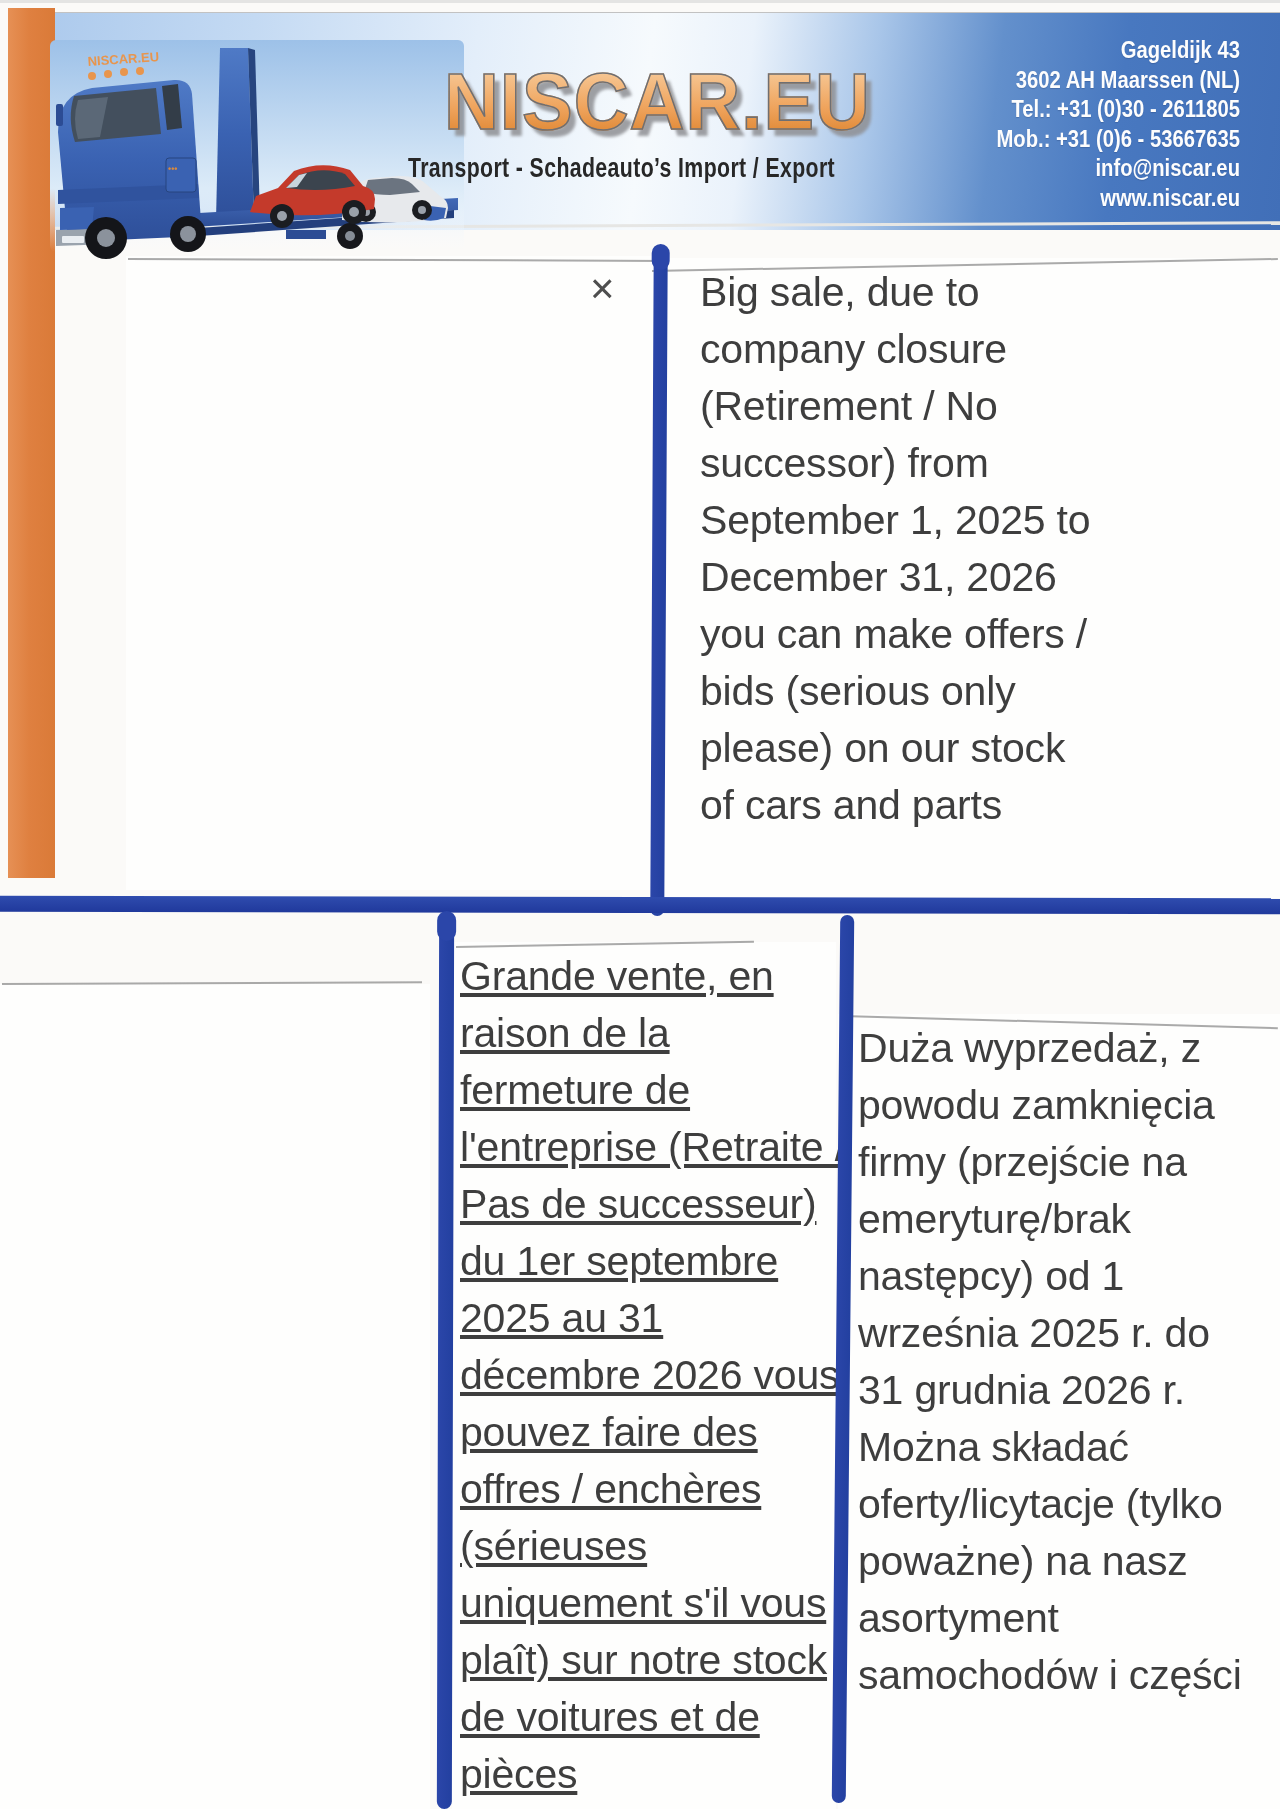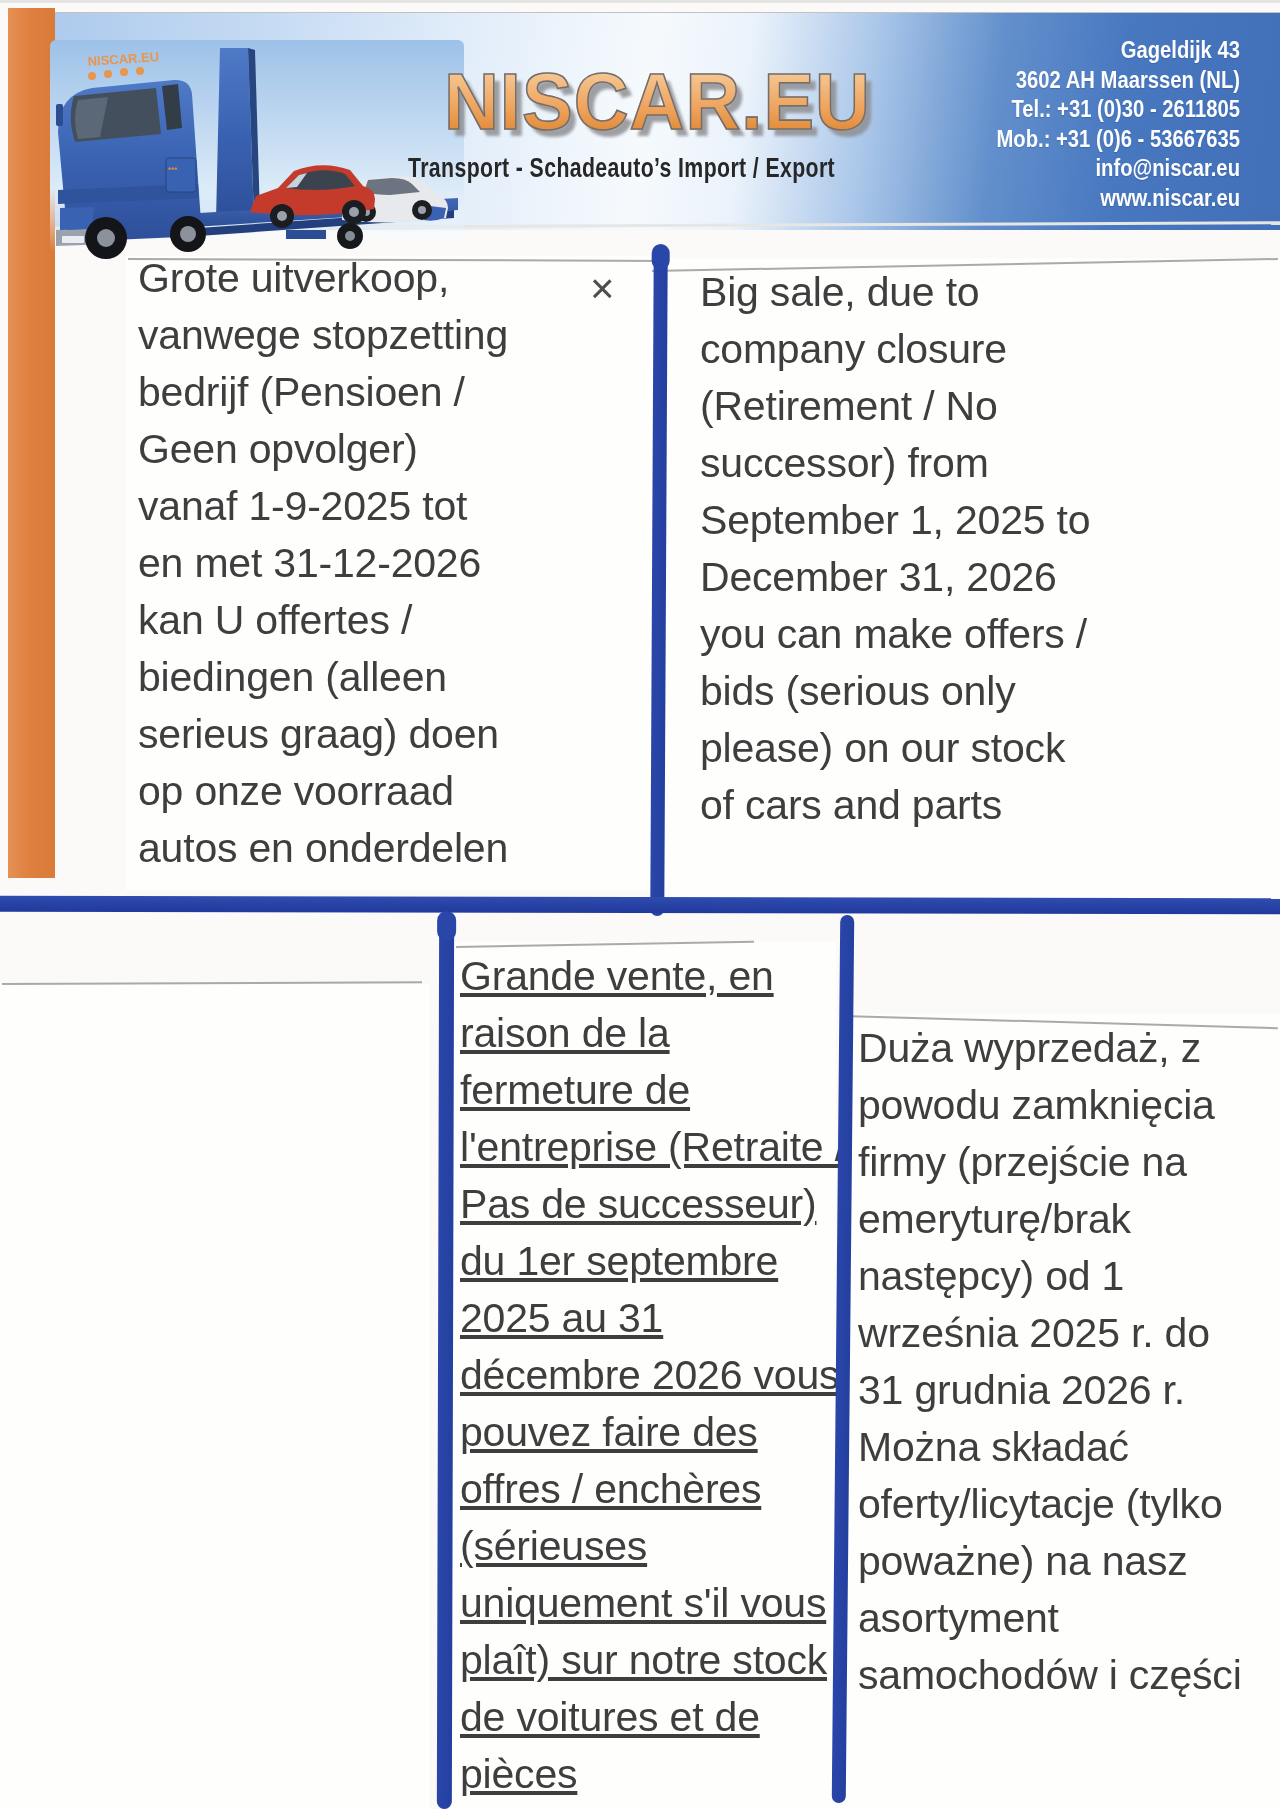--- a/index.html
+++ b/index.html
@@ -195,31 +195,20 @@
   <div class="card card-de"></div>
   <div class="card card-fr"></div>
   <div class="card card-pl"></div>
 
   <div class="thin thin-nl"></div>
   <div class="thin thin-en"></div>
   <div class="thin thin-de"></div>
   <div class="thin thin-fr"></div>
   <div class="thin thin-pl"></div>
 
-  <div class="tblock t-nl">Grote uitverkoop,
-vanwege stopzetting
-bedrijf (Pensioen /
-Geen opvolger)
-vanaf 1-9-2025 tot
-en met 31-12-2026
-kan U offertes /
-biedingen (alleen
-serieus graag) doen
-op onze voorraad
-autos en onderdelen</div>
   <div class="tblock t-en">Big sale, due to
 company closure
 (Retirement / No
 successor) from
 September 1, 2025 to
 December 31, 2026
 you can make offers /
 bids (serious only
 please) on our stock
 of cars and parts</div>

